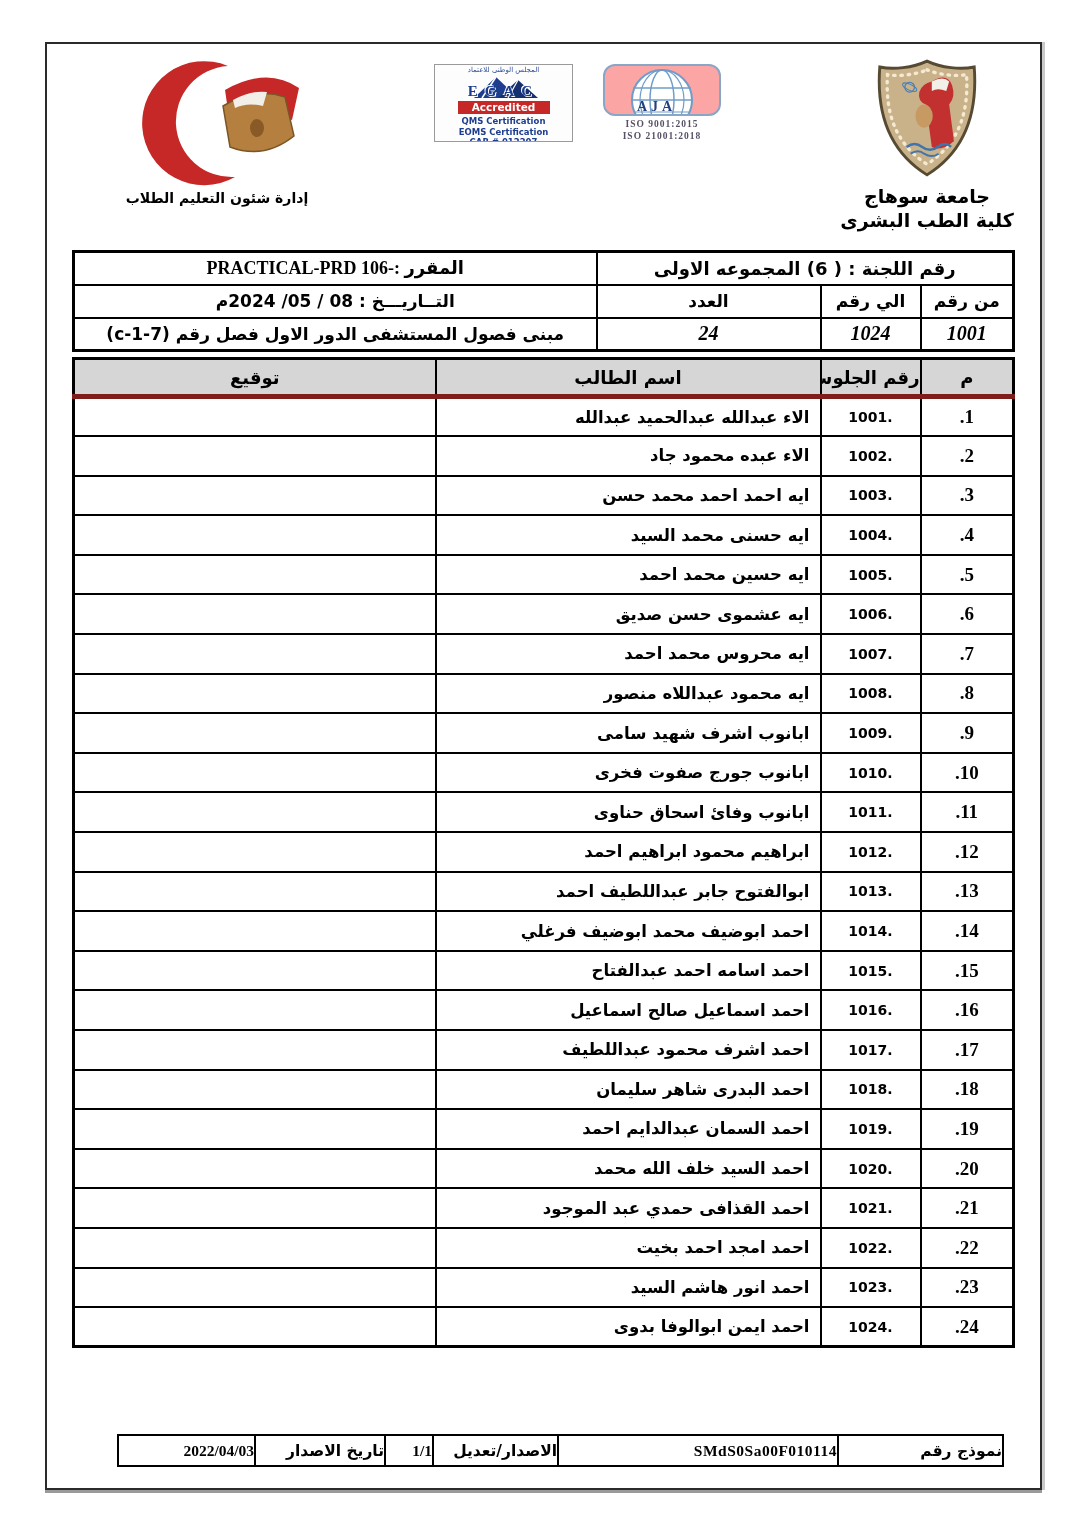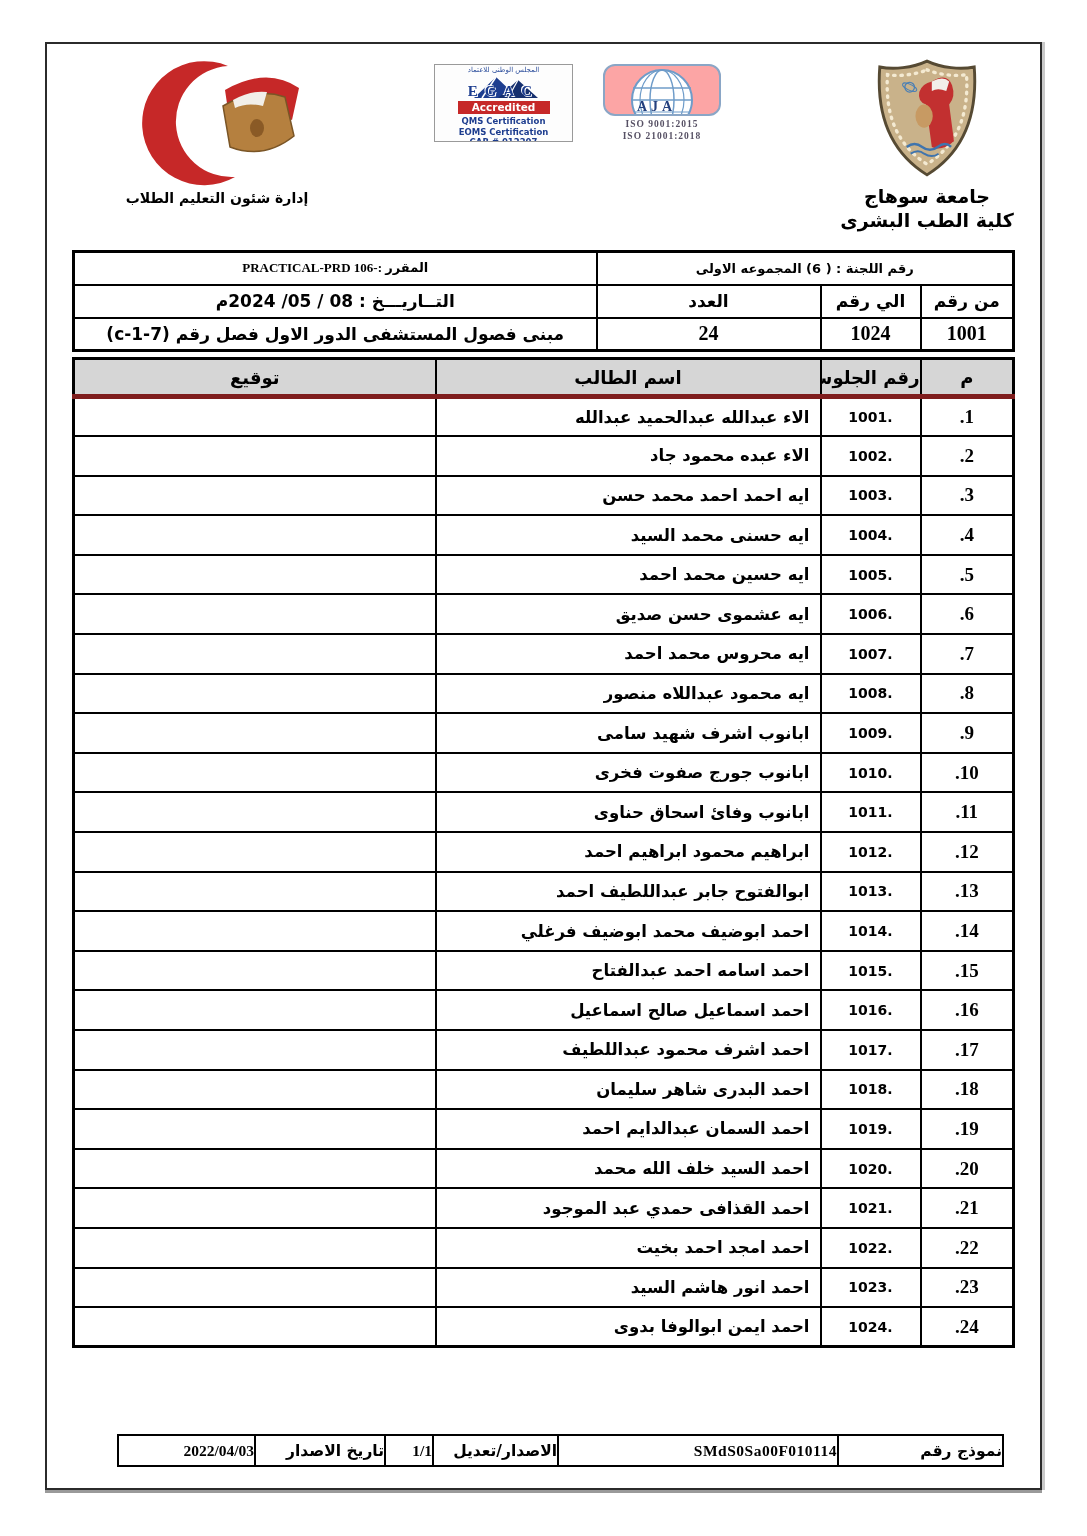--- a/index.html
+++ b/index.html
@@ -41,22 +41,22 @@
   .logo-right svg { display:block; margin:0 auto; }
   .uni-captions { margin-top:4px; font-weight:bold; font-size:19px; line-height:24px; direction:rtl; }
 
   
   table { border-collapse:collapse; table-layout:fixed; }
   td,th { border:2px solid #000; overflow:hidden; white-space:nowrap; }
 
   .info-table { position:absolute; left:25px; top:206px; width:940px;
       direction:rtl; border:3px solid #000; }
   .info-table td { text-align:center; font-weight:bold; font-size:17px; height:33px; }
-  .info-table td.big { font-size:13px; }
-  .info-table td.num { font-family:"Liberation Serif",serif; font-size:20px; direction:ltr; }
+  .info-table td.big { font-size:18px; }
+  .info-table td.num { font-family:"Liberation Serif",serif; font-size:20px; direction:ltr;font-style:italic; }
   .latin-serif { font-family:"Liberation Serif","DejaVu Sans",serif; }
 
   .students-table { position:absolute; left:25px; top:313px; width:940px;
       direction:rtl; border:3px solid #000; }
   .students-table th { background:#d6d6d6; font-weight:bold; font-size:18px;
       height:38px; border-bottom:5px solid #7f1d1d; }
   .students-table td { height:39.6px; font-weight:bold; }
   .c-idx  { text-align:center; font-family:"Liberation Serif",serif; font-size:19px; }
   .c-seat { text-align:center; direction:ltr; font-size:14px; }
   .c-name { text-align:right; padding-right:10px; font-size:16.5px; }

